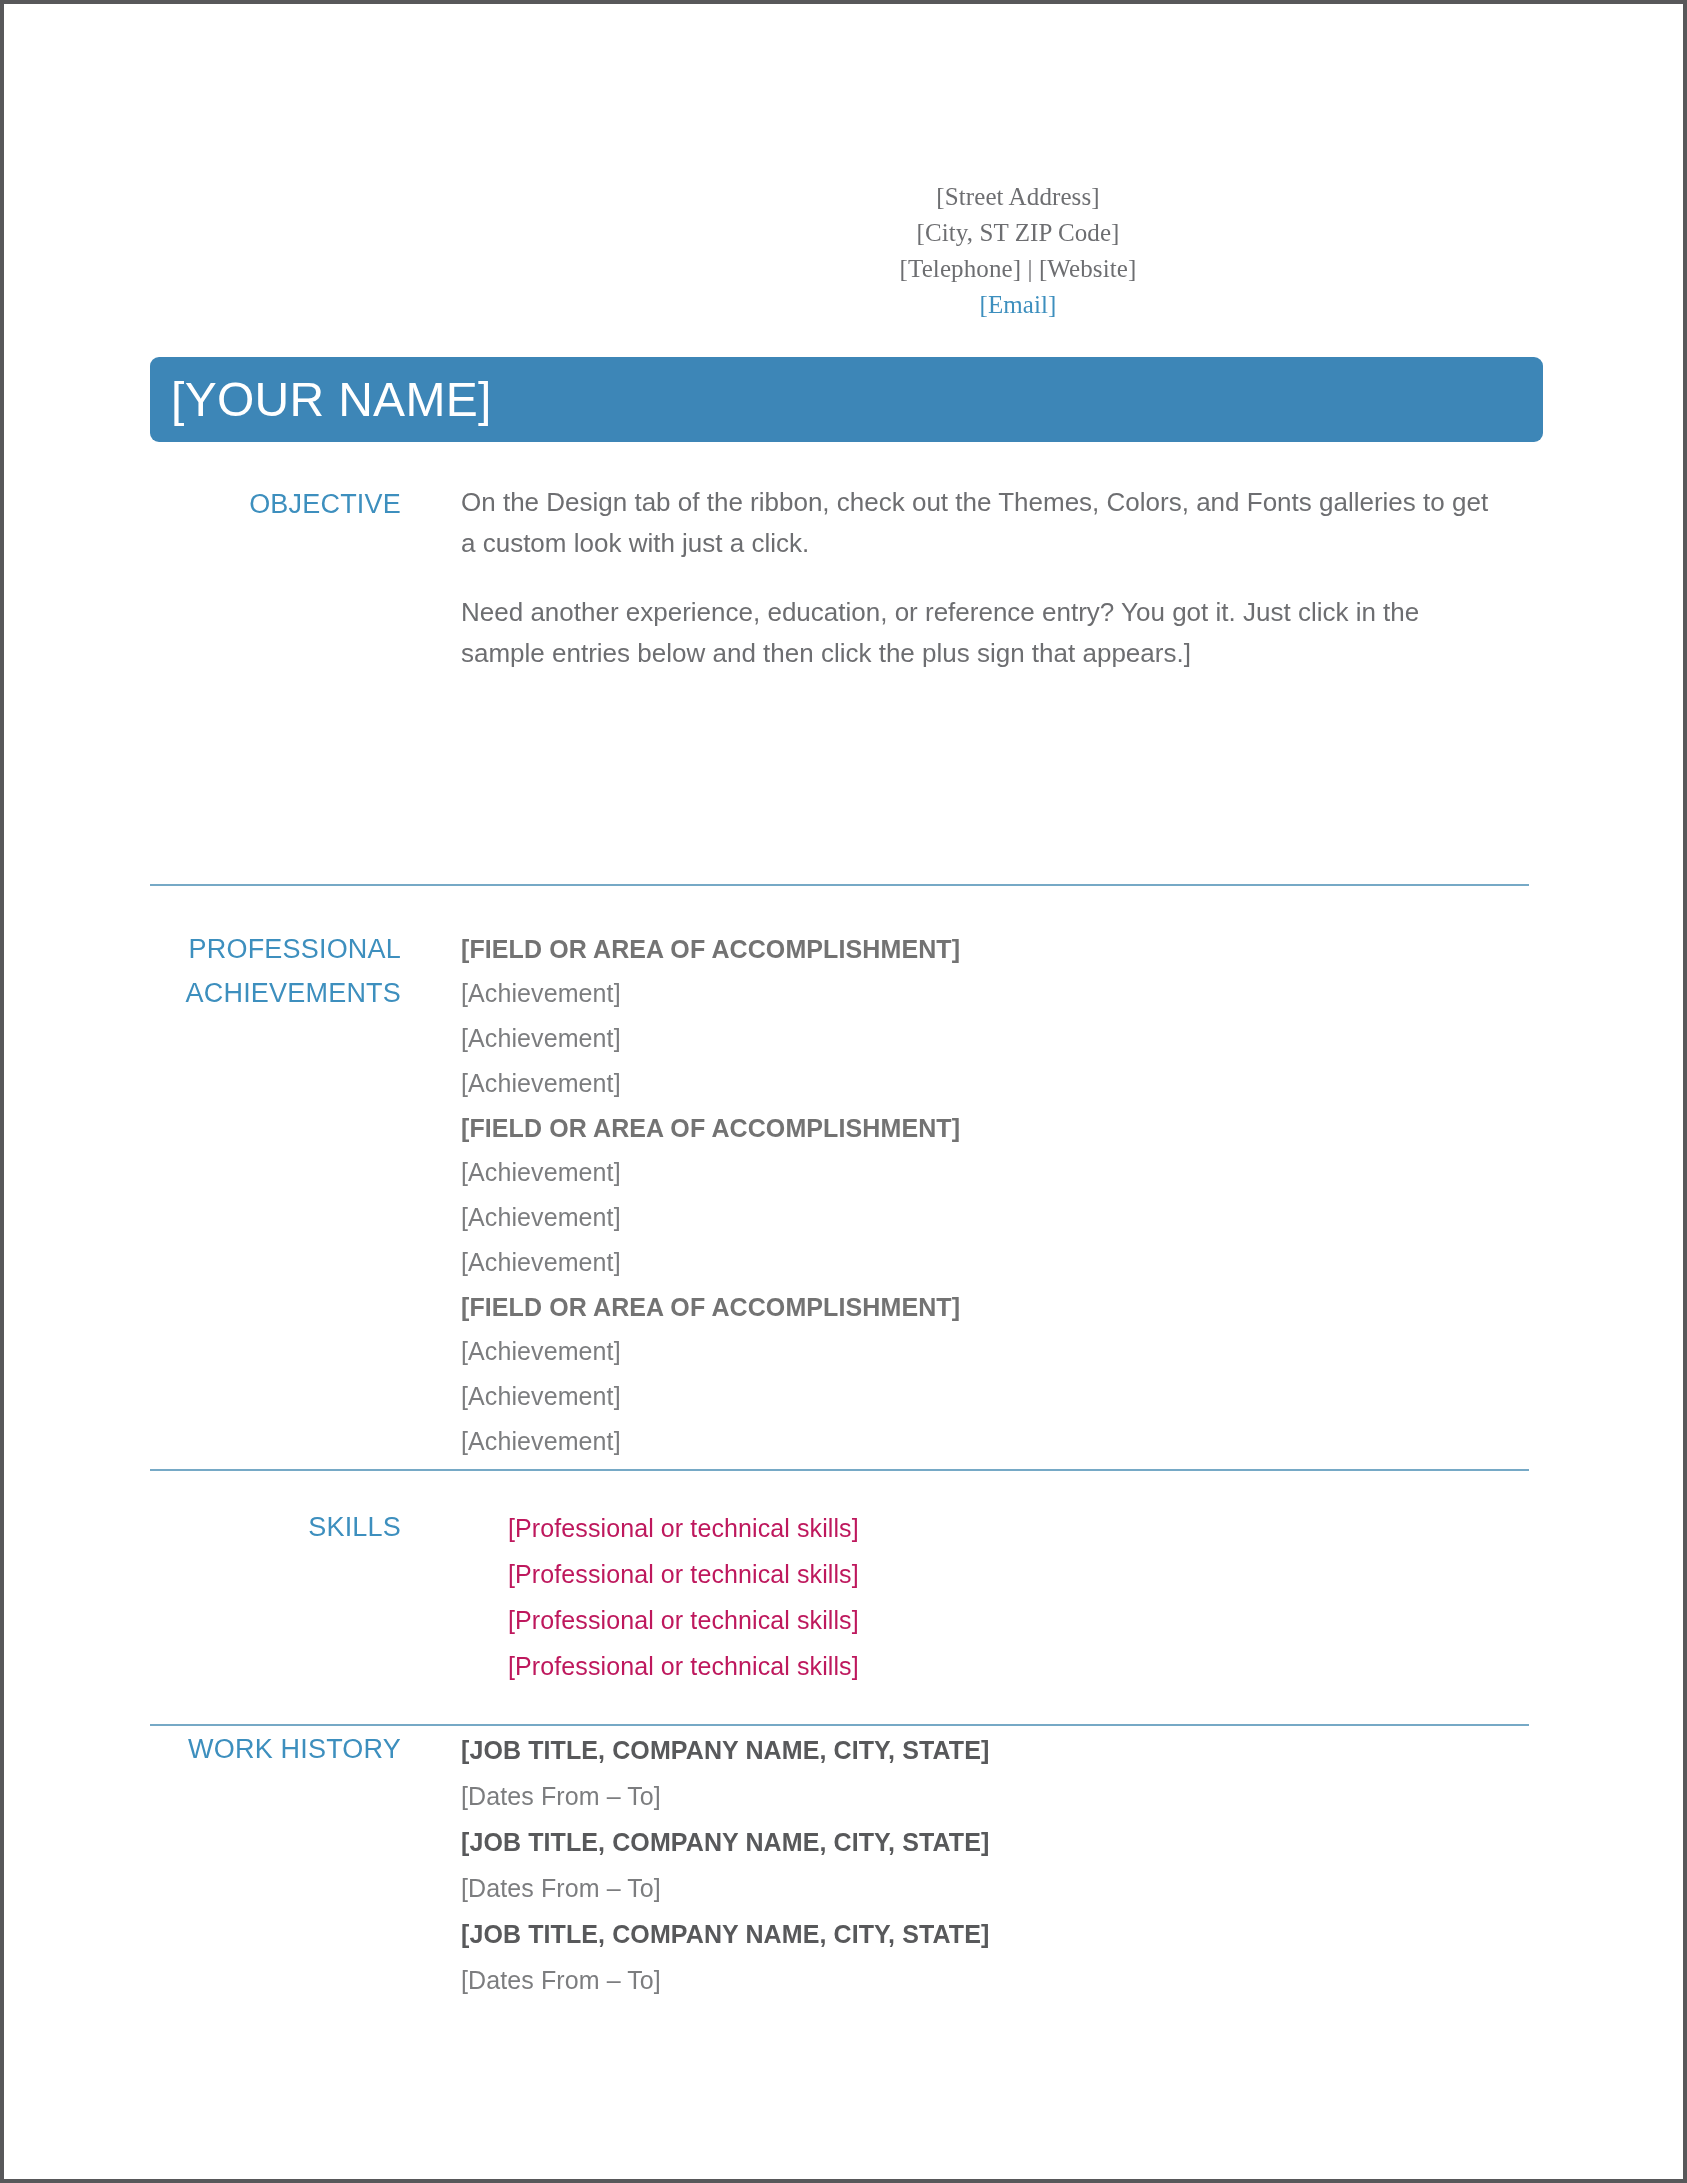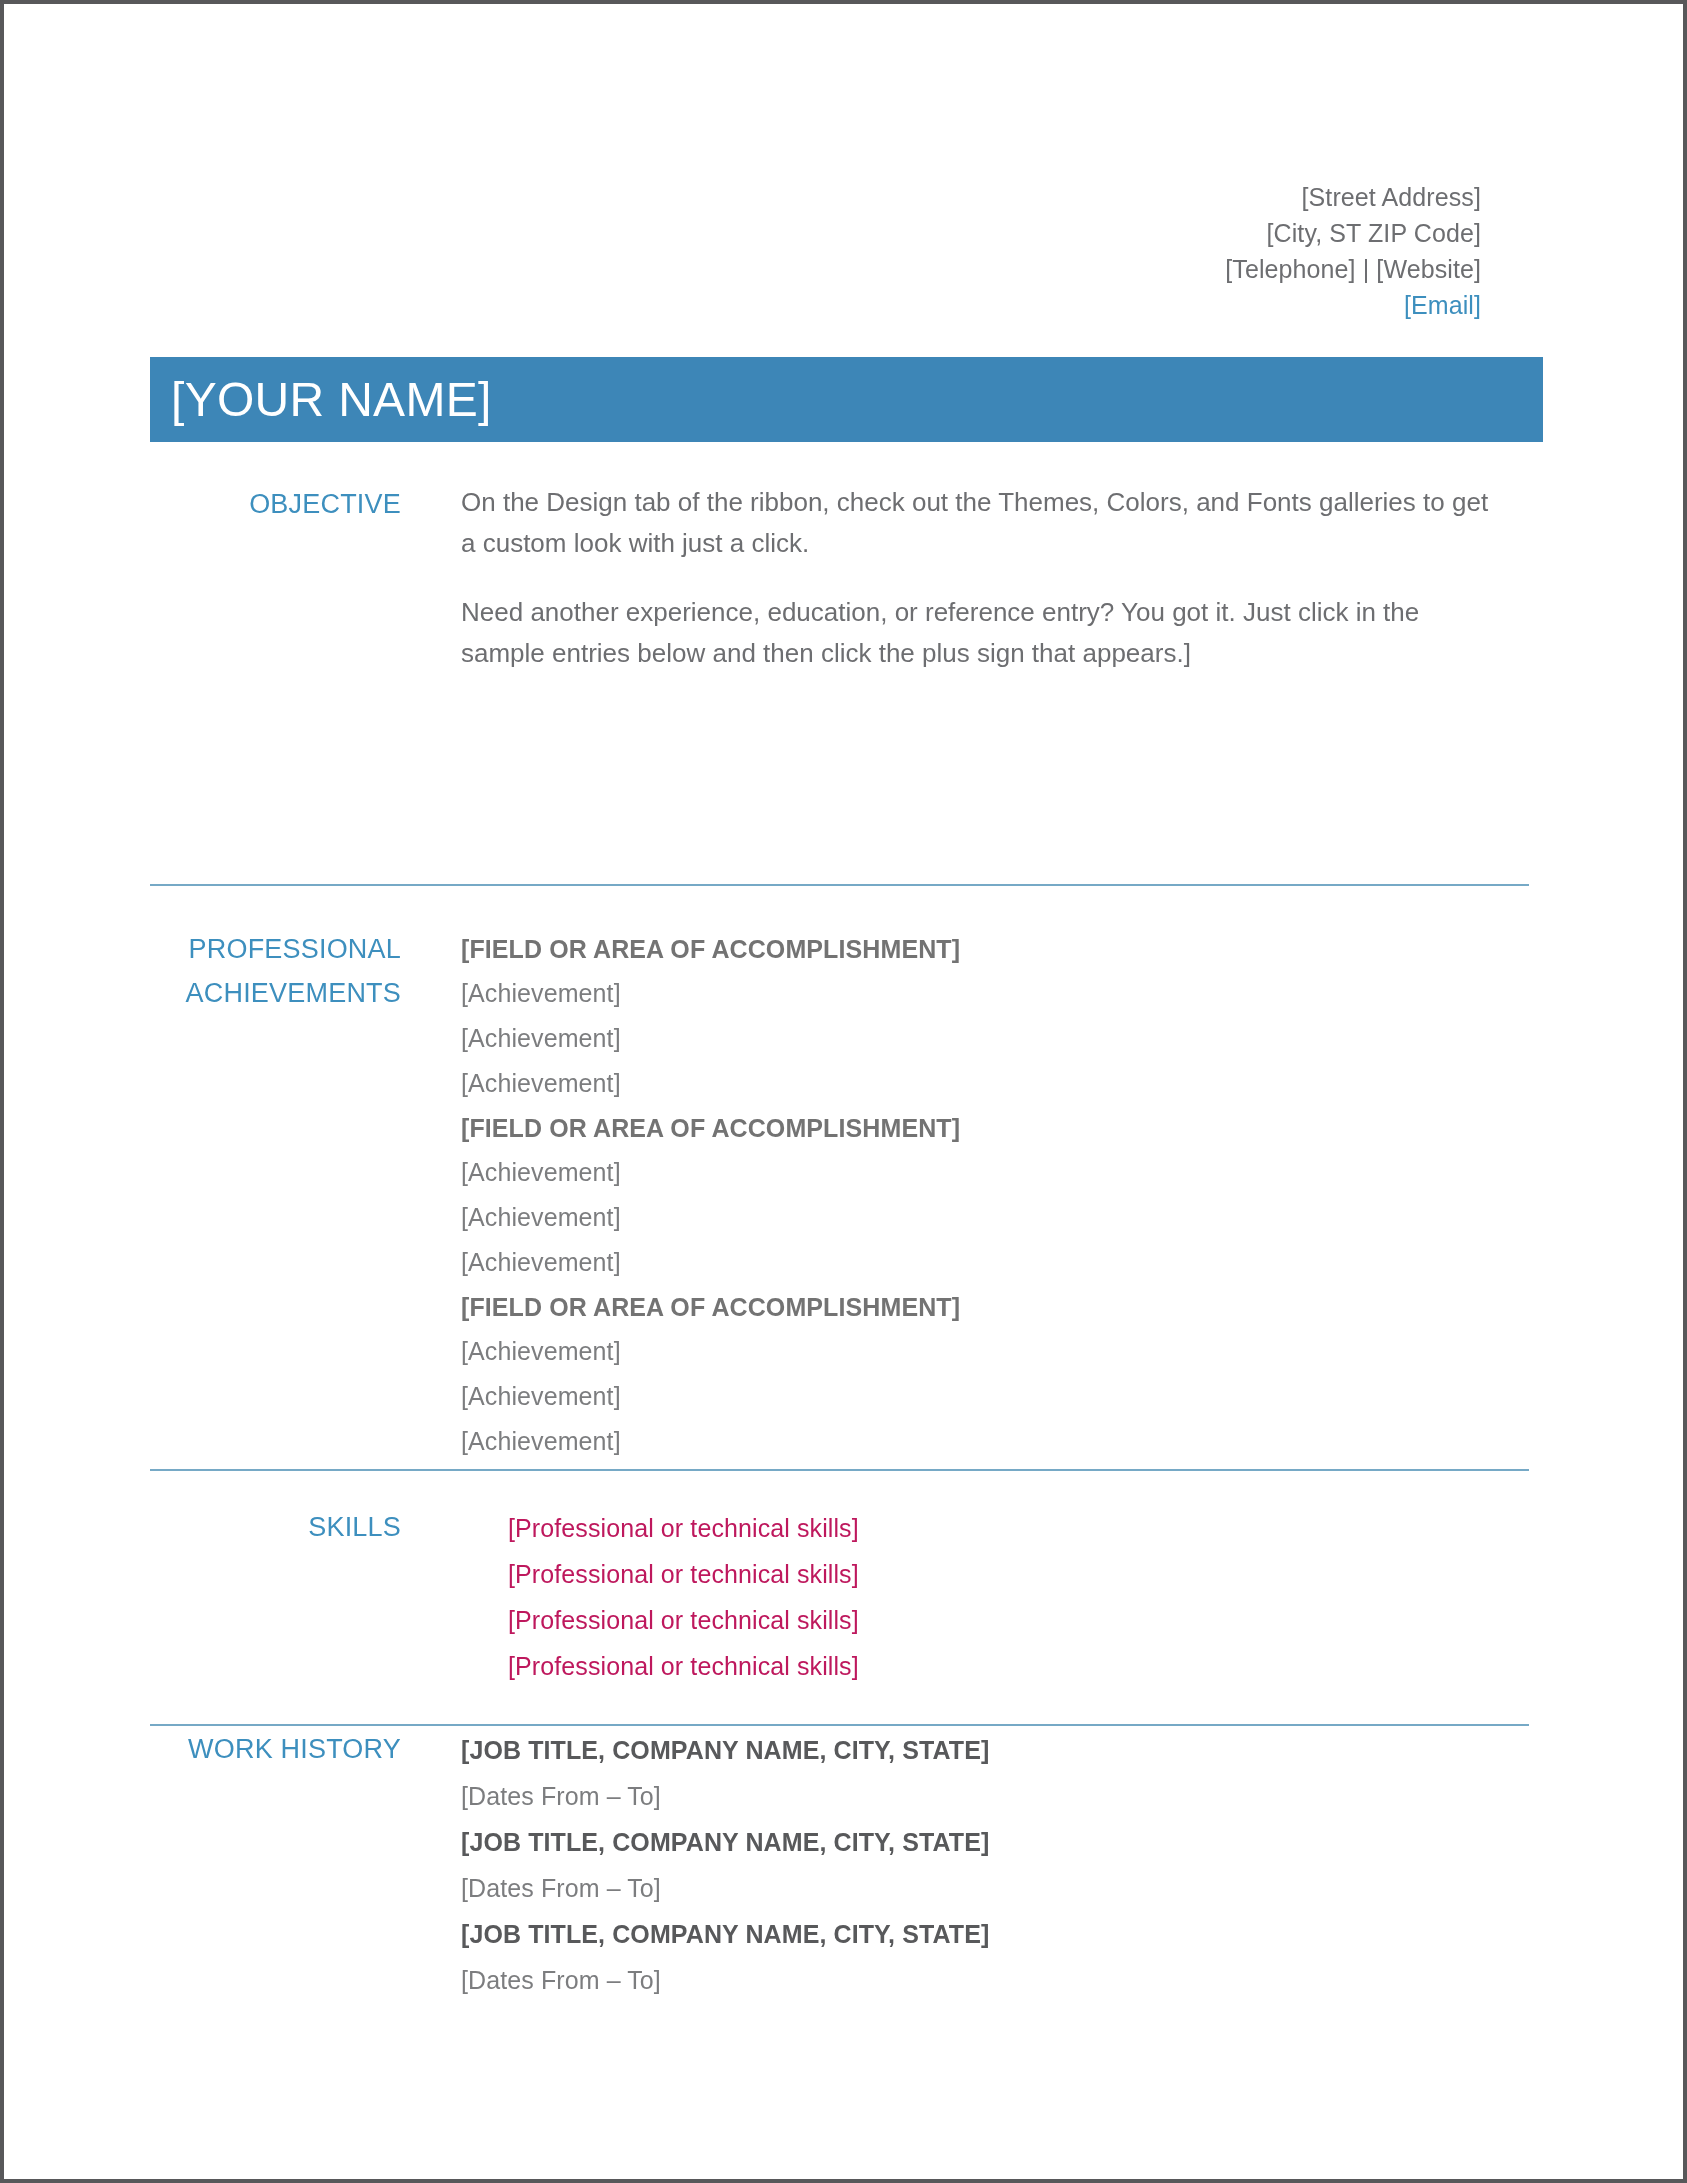--- a/index.html
+++ b/index.html
@@ -30,21 +30,22 @@
     box-sizing: border-box;
     padding: 0 40px;
   }
 
   
   .contact {
     position: absolute;
     right: 202px;
     top: 175px;
     width: 926px;
-    text-align: right;
+    text-align: center;
+    font-family: Liberation Serif, serif;
   }
   .contact-line {
     font-size: 25px;
     line-height: 36px;
     color: #6d6e71;
     letter-spacing: 0.1px;
     white-space: nowrap;
   }
   .contact-line.email {
     color: #3d8fbe;
@@ -53,20 +54,21 @@
   
   .name-banner {
     position: absolute;
     left: 146px;
     top: 353px;
     width: 1393px;
     height: 85px;
     background: #3d86b7;
     display: flex;
     align-items: center;
+    border-radius: 9px;
   }
   .name-text {
     color: #ffffff;
     font-size: 48px;
     line-height: 52px;
     font-weight: 400;
     padding-left: 21px;
     letter-spacing: 0.3px;
   }
 

